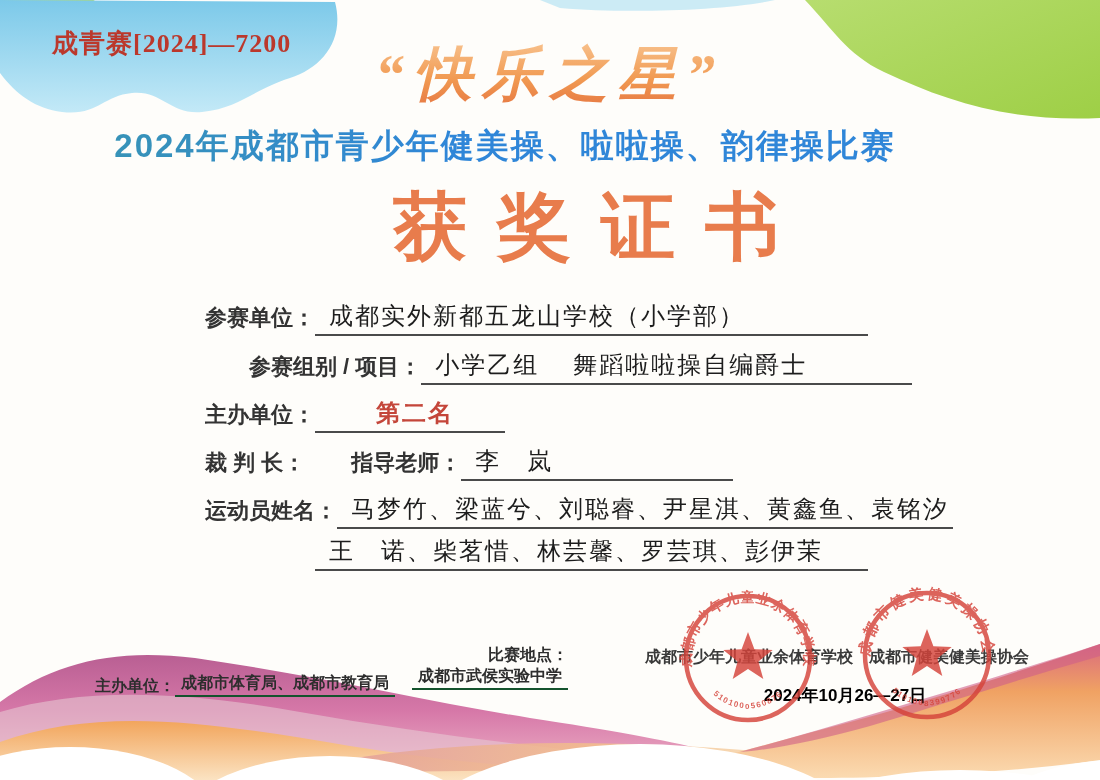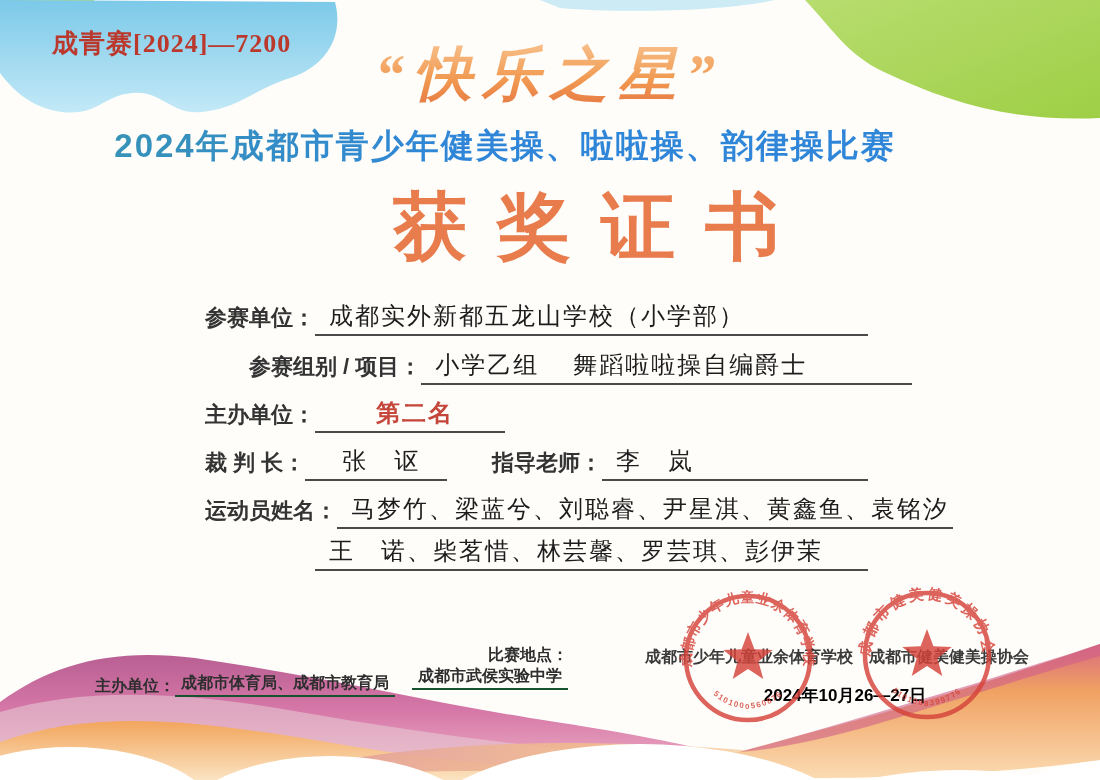--- a/index.html
+++ b/index.html
@@ -125,21 +125,20 @@
   <span class="fill grow">小学乙组　 舞蹈啦啦操自编爵士</span>
 </div>
 
 <div class="row" style="left:205px;top:397px;">
   <span class="label">主办单位：</span>
   <span class="fill center red" style="width:190px;">第二名</span>
 </div>
 
 <div class="row" style="left:205px;top:445px;">
   <span class="label">裁 判 长：</span>
-  <span class="fill center" style="width:145px;">张　讴</span>
   <span style="width:46px;"></span>
   <span class="label">指导老师：</span>
   <span class="fill" style="width:272px;">李　岚</span>
 </div>
 
 <div class="row" style="left:205px;top:493px;">
   <span class="label">运动员姓名：</span>
   <span class="fill grow">马梦竹、梁蓝兮、刘聪睿、尹星淇、黄鑫鱼、袁铭汐</span>
 </div>
 <div class="row" style="left:315px;top:535px;width:553px;">

